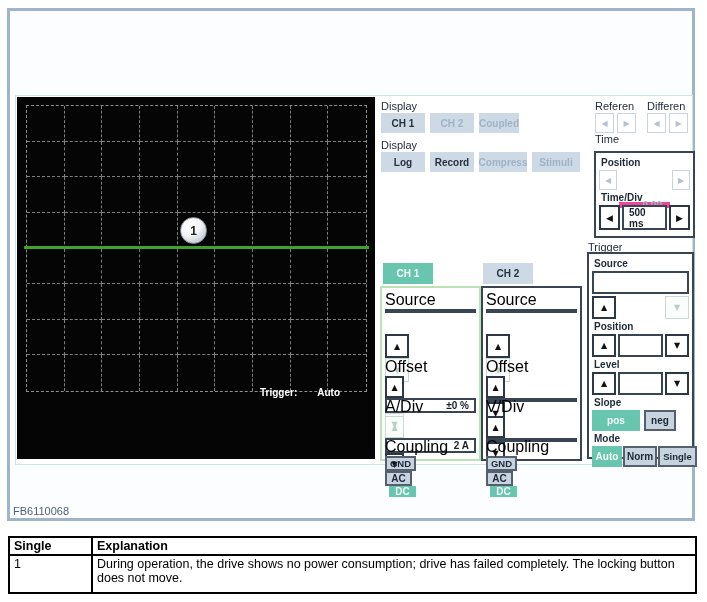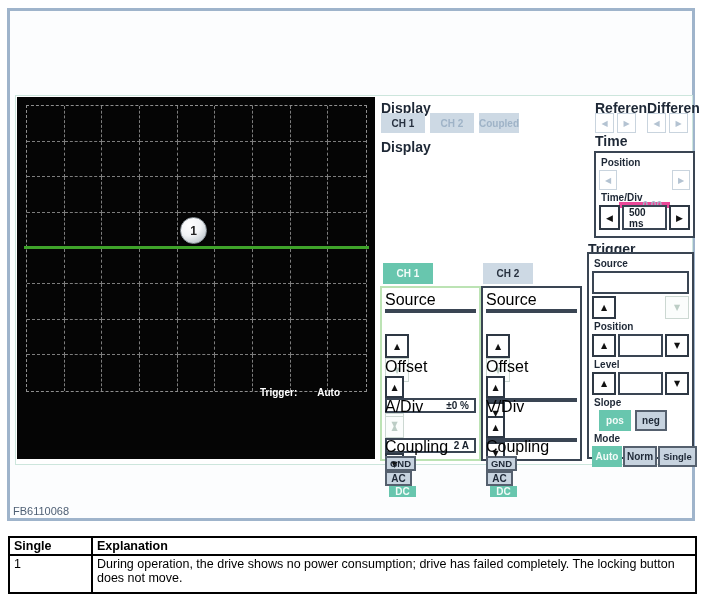--- a/index.html
+++ b/index.html
@@ -25,21 +25,21 @@
   .trace { position:absolute; left:7px; top:149px; width:345px; height:3px; background:#3fa32a; }
   .marker { position:absolute; left:163px; top:120px; width:27px; height:27px; border-radius:50%;
     background:radial-gradient(circle at 35% 28%, #ffffff 0%, #f2f4f6 45%, #c2cad0 80%, #9aa4ab 100%);
     border:1px solid #8d969d; box-shadow:0 1px 2px rgba(0,0,0,.6);
     display:flex; align-items:center; justify-content:center;
     font-size:12px; font-weight:bold; color:#222; }
   .trigger-status { position:absolute; left:243px; top:290px; display:flex; gap:20px;
     color:#ffffff; font-size:10px; font-weight:bold; }
 
   
-  .lbl { position:absolute; font-size:14px; font-weight:bold; color:#1e2836; white-space:nowrap;text-align:right; }
+  .lbl { position:absolute; font-size:11px; font-weight:normal; color:#1e2836; white-space:nowrap;text-align:right; }
   .btn-flat { background:#cdd9e4; color:#27313f; font-size:10px; font-weight:bold;
     display:flex; align-items:center; justify-content:center; width:44px; height:20px; }
   .btn-flat.disabled { color:#9fb3c7; }
   .row { position:absolute; display:flex; gap:5px; }
 
   .arrbtn { width:19px; height:20px; background:#ffffff; border:1px solid #c9d4de;
     display:flex; align-items:center; justify-content:center;
     font-family:"DejaVu Sans", sans-serif; font-size:8px; color:#b4c3d2; }
   .arrbtn.dark { border:2px solid #2e3844; color:#111; font-size:9px; }
 
@@ -174,20 +174,26 @@
       </div>
 
       <div class="lbl" style="left:365px; top:4px;">Display</div>
       <div class="row" style="left:365px; top:17px;">
         <div class="btn-flat">CH 1</div>
         <div class="btn-flat disabled">CH 2</div>
         <div class="btn-flat disabled" style="width:40px;">Coupled</div>
       </div>
 
       <div class="lbl" style="left:365px; top:43px;">Display</div>
+      <div class="row" style="left:365px; top:56px;">
+        <div class="btn-flat">Log</div>
+        <div class="btn-flat">Record</div>
+        <div class="btn-flat disabled" style="width:48px;">Compress</div>
+        <div class="btn-flat disabled" style="width:48px;">Stimuli</div>
+      </div>
 
       <div class="lbl" style="left:579px; top:4px;">Referen</div>
       <div class="lbl" style="left:631px; top:4px;">Differen</div>
       <div class="row" style="left:579px; top:17px; gap:3px;">
         <div class="arrbtn">
             <span>◀</span>
           </div>
         <div class="arrbtn">
             <span>▶</span>
           </div>
@@ -254,21 +260,21 @@
           <div class="spin" style="width:24px; height:100%;">
               <span>▲</span>
             </div>
           <div class="inputbox empty"></div>
           <div class="spin" style="width:24px; height:100%;">
               <span>▼</span>
             </div>
         </div>
         <div class="plabel">Slope</div>
         <div class="prow" style="height:21px; gap:4px;">
-          <div class="tealbtn" style="width:32px;margin-left:7px;">pos</div>
+          <div class="tealbtn" style="width:48px;">pos</div>
           <div class="graybtn" style="width:32px;">neg</div>
         </div>
         <div class="plabel">Mode</div>
         <div class="prow" style="height:21px; gap:1px;">
           <div class="tealbtn" style="width:30px;">Auto</div>
           <div class="graybtn" style="width:34px;">Norm</div>
           <div class="graybtn" style="width:39px; font-size:9.5px;">Single</div>
         </div>
       </div>
 

